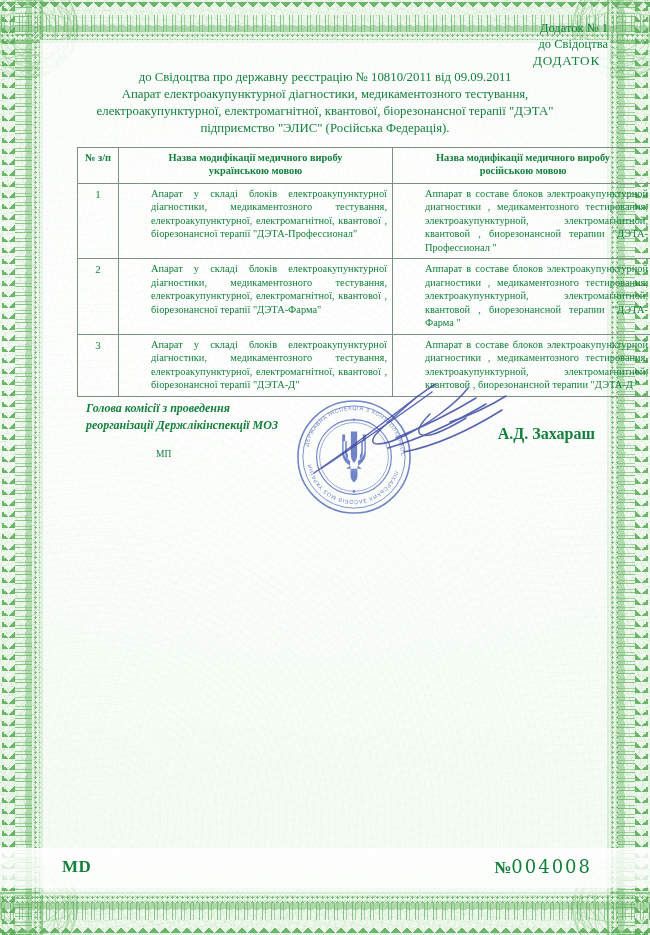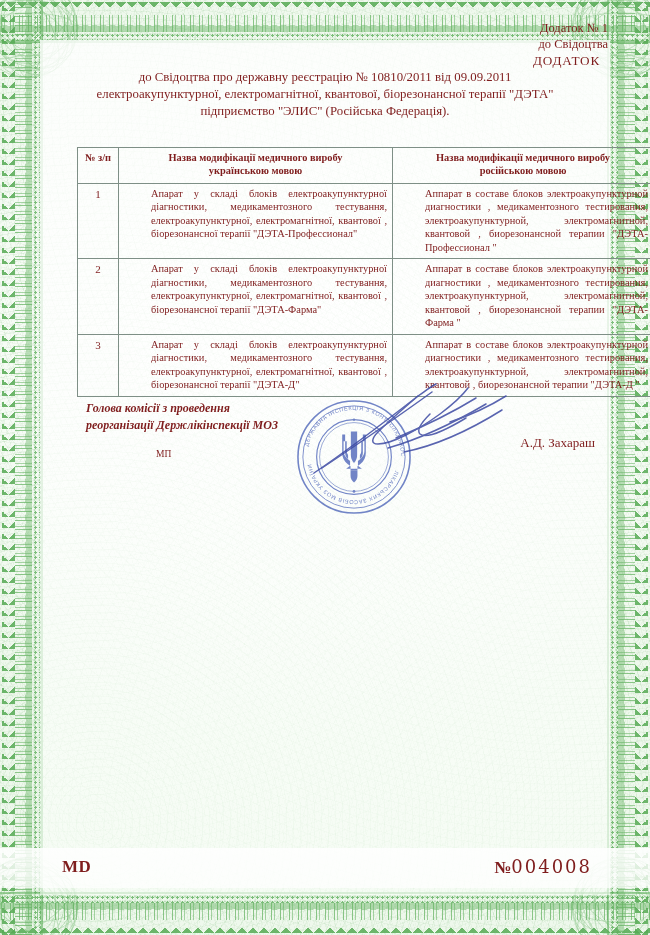--- a/index.html
+++ b/index.html
@@ -141,21 +141,21 @@
     background: linear-gradient(180deg,
         rgba(255,255,255,.82) 0%,
         rgba(255,255,255,.74) 40%,
         rgba(250,255,249,.62) 100%);
   }
 
   
   .content {
     position: absolute;
     inset: 0;
-    color: #7f1d1d;
+    color: #15803d;
   }
 
   .corner-note {
     position: absolute;
     right: 42px;
     top: 20px;
     text-align: right;
     font-size: 12.5px;
     line-height: 1.30;
     white-space: pre-line;
@@ -223,23 +223,23 @@
   }
   .mp {
     position: absolute;
     left: 156px;
     top: 449px;
     font-size: 9.5px;
   }
   .signee {
     position: absolute;
     right: 55px;
-    top: 435px;
-    font-size: 13px;
-    font-weight: normal;
+    top: 425px;
+    font-size: 16px;
+    font-weight: bold;
   }
 
   
   .seal {
     position: absolute;
     left: 295px;
     top: 398px;
     width: 118px;
     height: 118px;
     opacity: .78;
@@ -425,20 +425,21 @@
   <div class="field"></div>
 
   <div class="content">
 
     <div class="corner-note">Додаток № 1
 до Свідоцтва</div>
 
     <div class="doc-title">
       <span class="ln h1">ДОДАТОК</span>
       <span class="ln">до Свідоцтва про державну реєстрацію № 10810/2011 від 09.09.2011</span>
+      <span class="ln">Апарат електроакупунктурної діагностики, медикаментозного тестування,</span>
       <span class="ln">електроакупунктурної, електромагнітної, квантової, біорезонансної терапії "ДЭТА"</span>
       <span class="ln">підприємство "ЭЛИС" (Російська Федерація).</span>
     </div>
 
     <table class="tbl">
       <colgroup>
         <col class="col-n">
           <col class="col-ua">
           <col class="col-ru">
       </colgroup>

